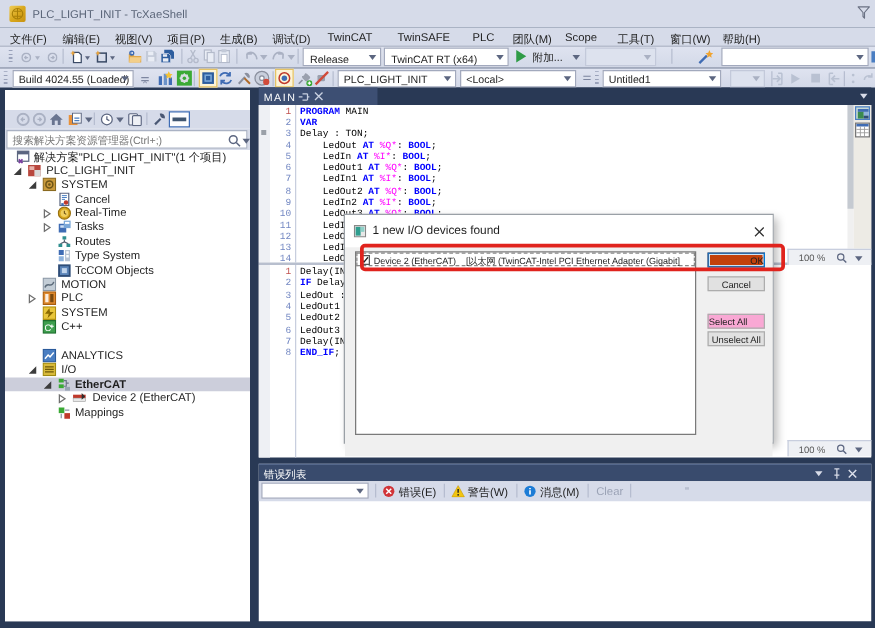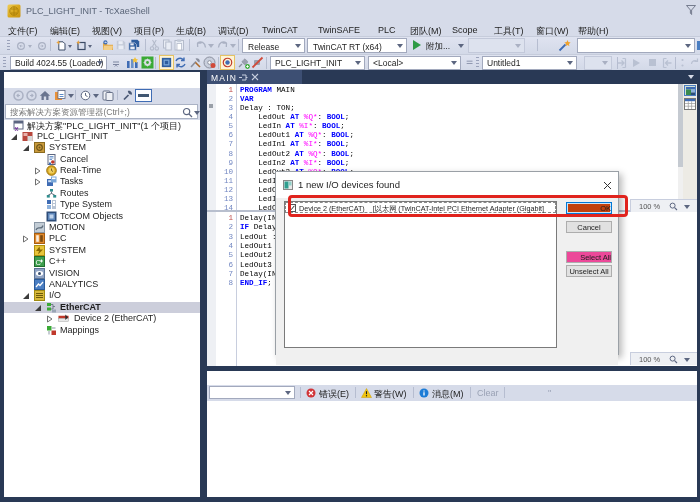--- a/index.html
+++ b/index.html
@@ -451,28 +451,20 @@
         </svg>
         <span class="abs" style="left:45px;top:0">SYSTEM</span>
       </div>
 <div class="trow" style="left:0;top:136px;width:196px">
         <svg class="ticon" style="left:30px" width="11" height="11" viewBox="0 0 11 11">
           <rect x="0.5" y="0.5" width="10" height="10" fill="#3e9e4e" stroke="#1e6e2e"></rect>
           <text x="1.5" y="8.5" font-size="7.5" fill="#fff" font-family="Liberation Sans">C</text>
           <path d="M6 5 H9 M7.5 3.5 V6.5" stroke="#fff" stroke-width="0.9"></path>
         </svg>
         <span class="abs" style="left:45px;top:0">C++</span>
-      </div>
-<div class="trow" style="left:0;top:148px;width:196px">
-        <svg class="ticon" style="left:30px" width="11" height="11" viewBox="0 0 11 11">
-          <rect x="0.5" y="0.5" width="10" height="10" fill="#8fa3c4" stroke="#5c7394"></rect>
-          <ellipse cx="5.5" cy="5.5" rx="3.6" ry="2.4" fill="#fff"></ellipse>
-          <circle cx="5.5" cy="5.5" r="1.5" fill="#3a5070"></circle>
-        </svg>
-        <span class="abs" style="left:45px;top:0">VISION</span>
       </div>
 <div class="trow" style="left:0;top:159px;width:196px">
         <svg class="ticon" style="left:30px" width="11" height="11" viewBox="0 0 11 11">
           <rect x="0.5" y="0.5" width="10" height="10" fill="#4a7ec2" stroke="#2a5a9a"></rect>
           <path d="M2 8 L4.5 5 L6 6.5 L9 3" stroke="#fff" stroke-width="1.2" fill="none"></path>
         </svg>
         <span class="abs" style="left:45px;top:0">ANALYTICS</span>
       </div>
 <div class="trow" style="left:0;top:170px;width:196px">
         <svg class="texp" style="left:18px;top:2px" width="8" height="8" viewBox="0 0 8 8">
@@ -613,20 +605,30 @@
 <div class="abs" style="left:630px;top:352px;width:67px;height:13px;background:#eef0f4;border-top:1px solid #c8cede;border-left:1px solid #c8cede">
   <span class="abs" style="left:8px;top:2px;font-size:7.5px;color:#555">100 %</span>
   <svg class="abs" style="left:38px;top:2px" width="9" height="9" viewBox="0 0 9 9">
       <circle cx="3.6" cy="3.6" r="2.5" fill="none" stroke="#5c6680" stroke-width="1"></circle>
       <path d="M5.6 5.6 L8 8" stroke="#5c6680" stroke-width="1.1"></path>
     </svg>
   <div class="caret" style="left:53px;top:5px"></div>
 </div>
 
 <div class="abs" id="errlist">
+  <div class="abs" id="errhead">
+    <span class="abs" style="left:4px;top:2px">错误列表</span>
+    <div class="caret" style="left:445px;top:5px;border-top-color:#d8dce8"></div>
+    <svg class="abs" style="left:458px;top:2px" width="9" height="10" viewBox="0 0 9 10">
+        <path d="M4.5 1 V6 M2.5 1 H6.5 M2.5 6 H6.5 M4.5 6 V9" stroke="#d8dce8" stroke-width="1" fill="none"></path>
+      </svg>
+    <svg class="abs" style="left:471px;top:3px" width="8" height="8" viewBox="0 0 8 8">
+        <path d="M1 1 L7 7 M7 1 L1 7" stroke="#d8dce8" stroke-width="1.2"></path>
+      </svg>
+  </div>
   <div class="abs" id="errtool">
     <div class="combo" style="left:2px;top:1px;width:86px;height:13px">
         <span class="car"></span>
       </div>
     <div class="tsep" style="left:93px;top:2px;height:11px"></div>
     <svg class="abs" style="left:99px;top:3px" width="10" height="10" viewBox="0 0 10 10">
         <circle cx="5" cy="5" r="4.5" fill="#d13438"></circle>
         <path d="M3 3 L7 7 M7 3 L3 7" stroke="#fff" stroke-width="1.2"></path>
       </svg>
     <span class="btnico" style="left:112px;top:3px">错误(E)</span>
@@ -667,17 +669,17 @@
   <div class="abs" style="left:8px;top:29px;width:273px;height:147px;background:#fff;border:1px solid #7a7a7a"></div>
   <div class="abs" style="left:9px;top:30px;width:271px;height:11px;border:1px dashed #888"></div>
   <svg class="abs" style="left:12px;top:32px" width="8" height="8" viewBox="0 0 8 8">
       <rect x="0.5" y="0.5" width="7" height="7" fill="#fff" stroke="#555"></rect>
       <path d="M1.6 4 L3.2 5.6 L6.4 1.8" stroke="#222" stroke-width="1" fill="none"></path>
     </svg>
   <span class="abs" style="left:23px;top:31.5px;font-size:7.2px;color:#1e1e1e;white-space:nowrap">Device 2 (EtherCAT)&nbsp;&nbsp;&nbsp;&nbsp;[以太网  (TwinCAT-Intel PCI Ethernet Adapter (Gigabit]</span>
 
   <div class="abs" style="left:290px;top:30px;width:46px;height:12px;background:#c2410c;border:1px solid #0078d7;box-shadow:0 0 0 1px #cde4f7 inset;font-size:7.5px;color:#1e1e1e;text-align:right;line-height:11px">OK</div>
   <div class="abs" style="left:290px;top:49px;width:46px;height:12px;background:#e1e1e1;border:1px solid #adadad;font-size:7.5px;color:#1e1e1e;text-align:center;line-height:11px">Cancel</div>
-  <div class="abs" style="left:290px;top:79px;width:46px;height:12px;background:#ec4899;border:1px solid #adadad;font-size:7.5px;color:#1e1e1e;text-align:right;line-height:11px">Select All</div>
+  <div class="abs" style="left:290px;top:79px;width:46px;height:12px;background:#f9a8d4;border:1px solid #adadad;font-size:7.5px;color:#1e1e1e;text-align:left;line-height:11px">Select All</div>
   <div class="abs" style="left:290px;top:93px;width:46px;height:12px;background:#e1e1e1;border:1px solid #adadad;font-size:7.5px;color:#1e1e1e;text-align:center;line-height:11px">Unselect All</div>
 </div>
 
 <div class="abs" style="left:288px;top:195px;width:340px;height:22px;border:3px solid #e0231d;border-radius:4px"></div>
 
 </body></html>

